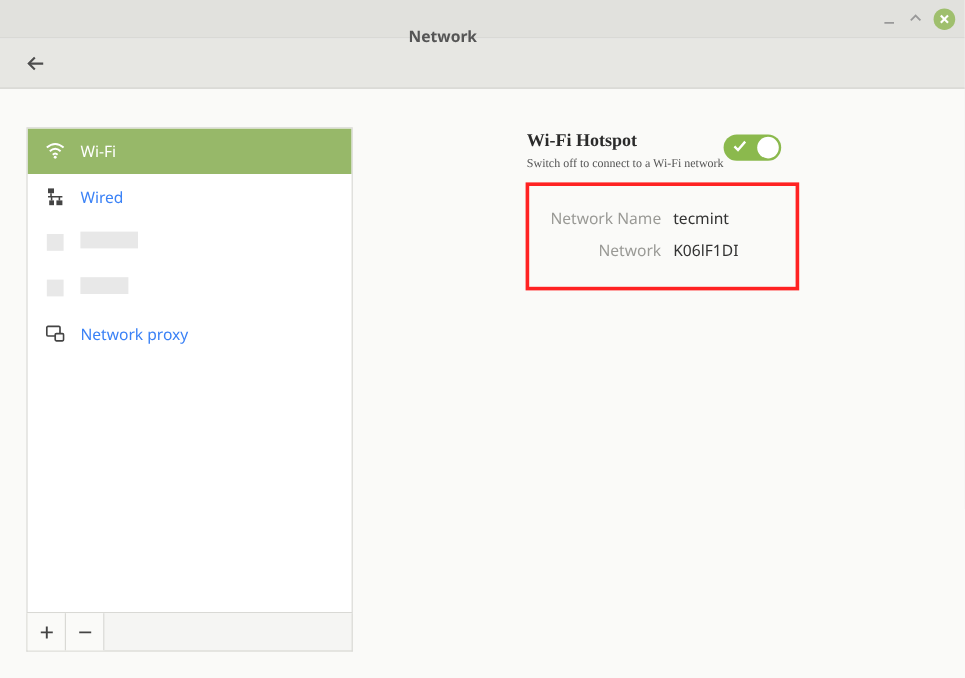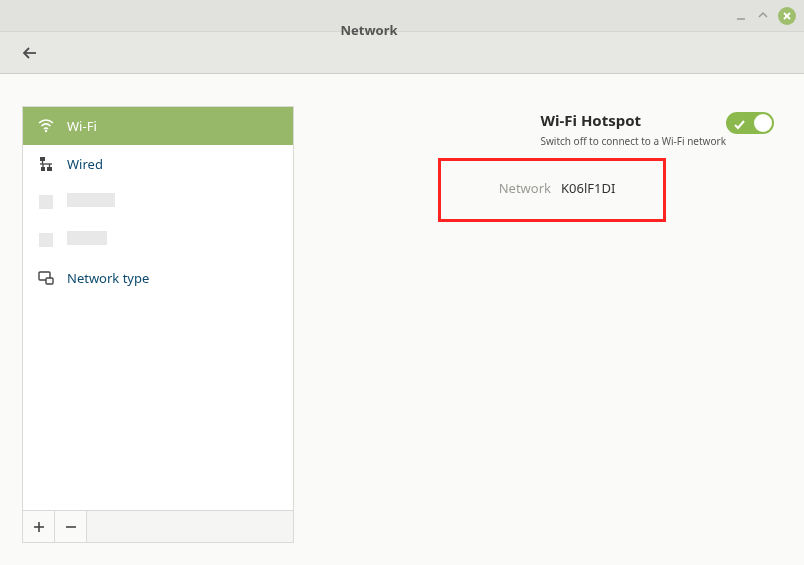--- a/index.html
+++ b/index.html
@@ -97,21 +97,21 @@
       color: #fff;
     }
     .sidebar-item .icon {
       width: 18px;
       display: flex;
       align-items: center;
       justify-content: center;
     }
     .sidebar-item .label {
       font-size: 13px;
-      color: #0c4a6e;
+      color: #3b82f6;
     }
     .sidebar-item.active .label { color: #fff; }
     .sidebar-item.redacted .blur-block {
       height: 14px;
       background: #e8e8e8;
     }
     .sidebar-bottom {
       height: 32px;
       background: #f5f5f3;
       border: 1px solid #d9d9d5;
@@ -130,21 +130,22 @@
       cursor: pointer;
       background:#fafaf8;
     }
     .main {
       flex: 1;
       padding: 4px 0 0 0;
     }
     .main-header {
       display: flex;
       align-items: flex-start;
-      justify-content: flex-end;
+      justify-content: center;
+      font-family: Liberation Serif, serif;
     }
     .main-title {
       font-size: 15px;
       font-weight: 700;
       color: #2b2b2b;
     }
     .main-sub {
       font-size: 10px;
       color: #555;
       margin-top: 4px;
@@ -276,21 +277,21 @@
         <span class="label"><span class="blur-block" style="width:40px;display:inline-block;"></span></span>
       </div>
 
       <div class="sidebar-item">
         <span class="icon">
           <svg width="16" height="16" viewBox="0 0 16 16">
               <rect x="1" y="2" width="11" height="8" rx="1" fill="none" stroke="#444" stroke-width="1.4"></rect>
               <rect x="8" y="8" width="7" height="6" rx="1" fill="#fafafa" stroke="#444" stroke-width="1.4"></rect>
             </svg>
         </span>
-        <span class="label">Network type</span>
+        <span class="label">Network proxy</span>
       </div>
 
     </div>
     <div class="sidebar-bottom">
       <div class="sb-btn">
         <svg width="12" height="12" viewBox="0 0 12 12">
             <line x1="6" y1="1" x2="6" y2="11" stroke="#444" stroke-width="1.6"></line>
             <line x1="1" y1="6" x2="11" y2="6" stroke="#444" stroke-width="1.6"></line>
           </svg>
       </div>
@@ -313,19 +314,23 @@
           <svg width="12" height="14" viewBox="0 0 12 14">
               <polyline points="1,7 4,10 10,3" fill="none" stroke="#fff" stroke-width="2"></polyline>
             </svg>
         </span>
         <span class="knob"></span>
       </div>
     </div>
 
     <div class="detail-box">
       <div class="detail-row">
+        <span class="detail-label">Network Name</span>
+        <span class="detail-value">tecmint</span>
+      </div>
+      <div class="detail-row">
         <span class="detail-label">Network</span>
         <span class="detail-value">K06lF1DI</span>
       </div>
     </div>
   </div>
 
 </div>
 
 </body></html>

